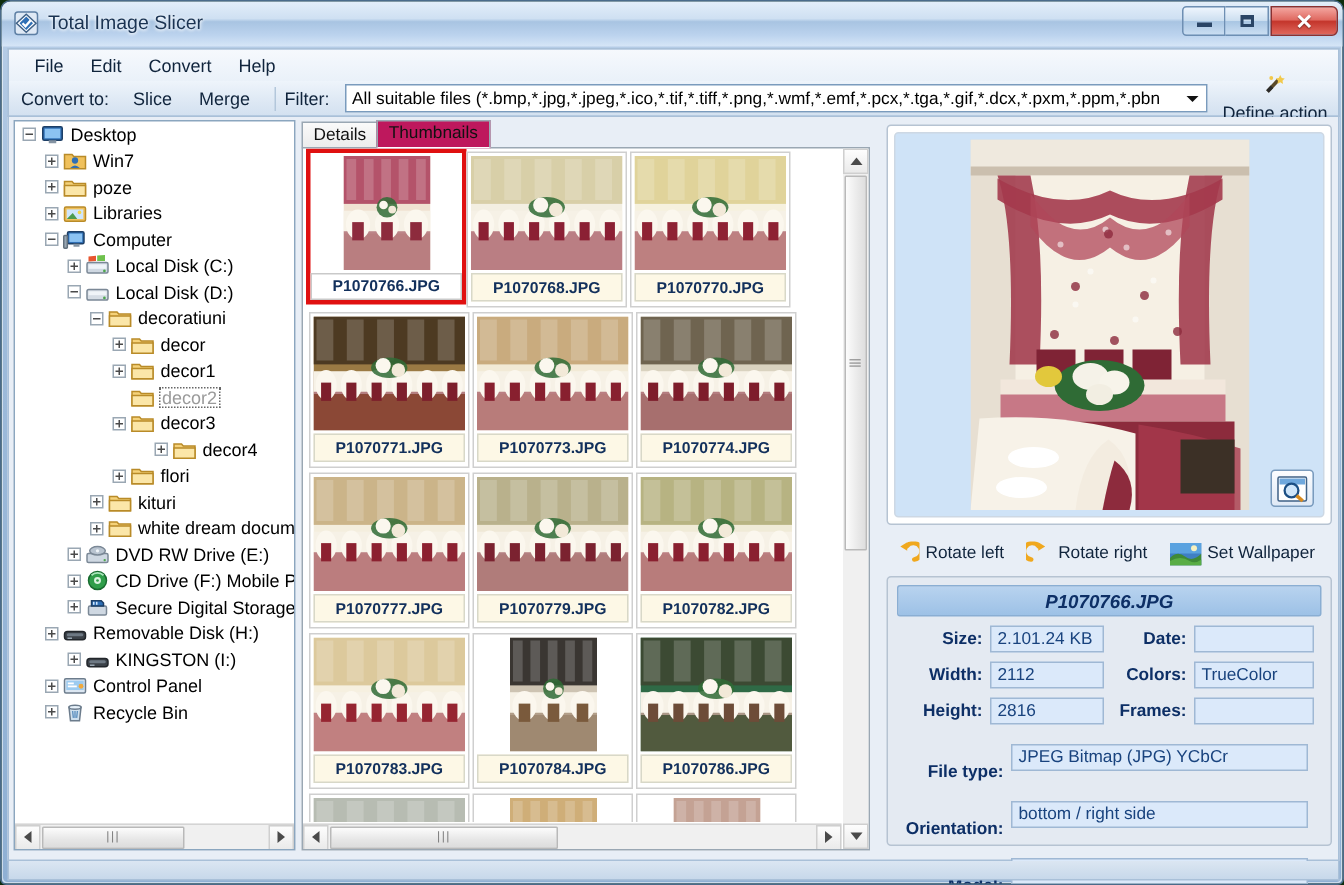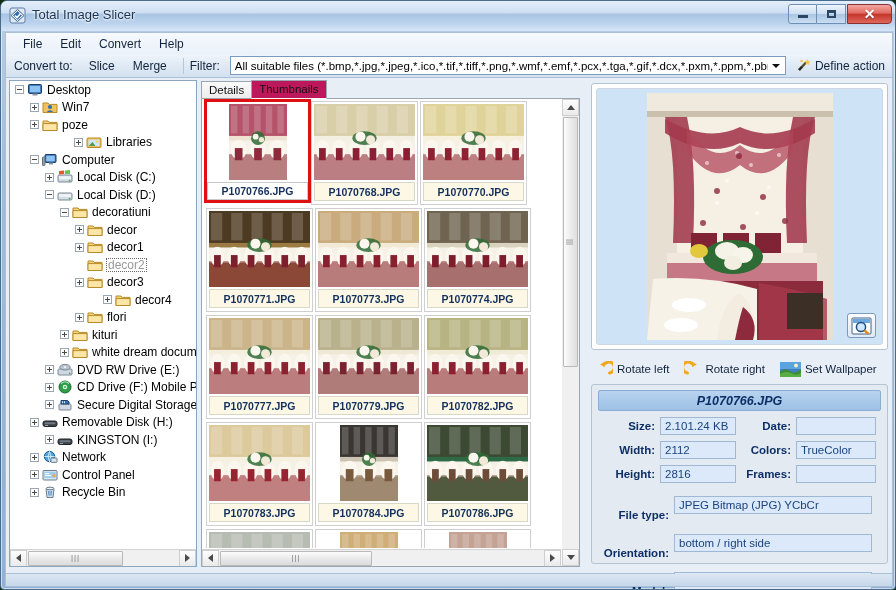--- a/index.html
+++ b/index.html
@@ -103,21 +103,21 @@
     flex: 0 0 auto;
   }
   .combo-arrow i {
     display: block; width: 0; height: 0;
     border-left: 4px solid transparent; border-right: 4px solid transparent;
     border-top: 4px solid #111;
   }
   .define-action {
     display: flex; align-items: center; gap: 4px; padding: 2px 6px 2px 3px;
     font-size: 12px; color: #10243c; white-space: nowrap;
-    border: 1px solid transparent; border-radius: 2px;
+    border: 1px solid transparent; border-radius: 2px; flex-direction: column;
   }
 
   
   .content {
     position: absolute; left: 4px; top: 77px; width: 888px; height: 496px;
     background: #e8eef6;
     border: 1px solid #a9c0d8; border-top: none;
   }
 
   
@@ -396,21 +396,21 @@
           <div class="tree-row" style="padding-left: 20px;">
             <span class="expander plus"></span>
             <span class="ticon">
               <svg width="16" height="14" viewBox="0 0 16 14">
                 <path d="M1 3 L6 3 L7.2 4.4 L15 4.4 L15 12.5 L1 12.5 Z" fill="#f5d27a" stroke="#b98b28"></path>
                 <path d="M1 5.6 L15 5.6 L15 12.5 L1 12.5 Z" fill="#fbe6a8" stroke="#b98b28"></path>
               </svg>
             </span>
             <span class="tlabel">poze</span>
           </div>
-          <div class="tree-row" style="padding-left: 20px; justify-content: center;">
+          <div class="tree-row" style="padding-left: 20px;">
             <span class="expander plus"></span>
             <span class="ticon">
               <svg width="16" height="14" viewBox="0 0 16 14">
                 <rect x="1" y="3" width="14" height="9.5" rx="1" fill="#f0c15c" stroke="#b98b28"></rect>
                 <rect x="2.5" y="4.6" width="11" height="6.4" fill="#cfe6fb"></rect>
                 <path d="M2.5 11 L6.5 7 L9.5 11 Z" fill="#4d9b4d"></path>
                 <circle cx="11" cy="6.6" r="1.2" fill="#f2d64c"></circle>
               </svg>
             </span>
             <span class="tlabel">Libraries</span>
@@ -591,31 +591,20 @@
           <div class="tree-row" style="padding-left: 35px;">
             <span class="expander plus"></span>
             <span class="ticon">
               <svg width="16" height="14" viewBox="0 0 16 14">
                 <rect x="1" y="6" width="14" height="5.5" rx="2" fill="#3c4249" stroke="#22262b"></rect>
                 <rect x="2.5" y="7.2" width="11" height="2" rx="1" fill="#6e7984"></rect>
                 <rect x="3" y="10" width="3" height="1" fill="#9aa7b3"></rect>
               </svg>
             </span>
             <span class="tlabel">KINGSTON (I:)</span>
-          </div>
-          <div class="tree-row" style="padding-left: 20px;">
-            <span class="expander plus"></span>
-            <span class="ticon">
-              <svg width="16" height="14" viewBox="0 0 16 14">
-                <circle cx="7.5" cy="6.5" r="5.2" fill="#4da2dc" stroke="#1c5d8f"></circle>
-                <path d="M2.3 6.5 H12.7 M7.5 1.3 Q4.6 6.5 7.5 11.7 M7.5 1.3 Q10.4 6.5 7.5 11.7" stroke="#eaf5fd" fill="none" stroke-width="0.8"></path>
-                <rect x="9" y="8" width="6" height="4.4" rx="0.6" fill="#d8e4ef" stroke="#6c7c8c"></rect>
-              </svg>
-            </span>
-            <span class="tlabel">Network</span>
           </div>
           <div class="tree-row" style="padding-left: 20px;">
             <span class="expander plus"></span>
             <span class="ticon">
               <svg width="16" height="14" viewBox="0 0 16 14">
                 <rect x="1" y="2.5" width="14" height="9.5" rx="1" fill="#dce7f2" stroke="#6c7c8c"></rect>
                 <rect x="2.2" y="3.8" width="11.6" height="6.2" fill="#9ccbf0"></rect>
                 <rect x="3.2" y="5" width="4" height="1.2" fill="#ffffff"></rect>
                 <rect x="3.2" y="7" width="6" height="1.2" fill="#ffffff"></rect>
                 <circle cx="12" cy="7.5" r="1.6" fill="#f2a93c"></circle>

